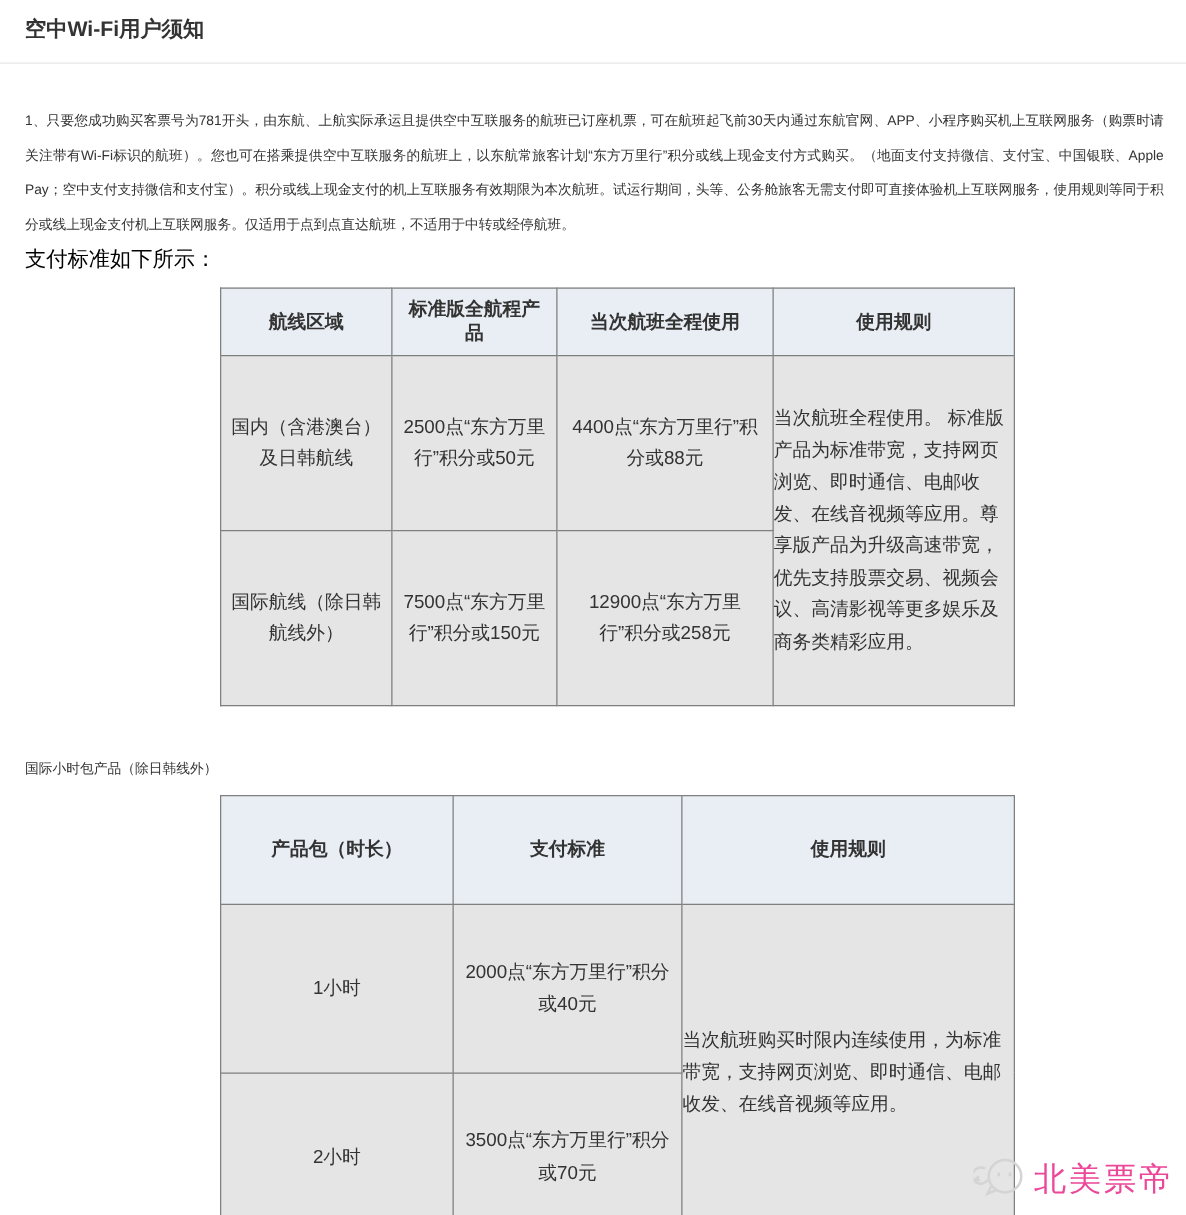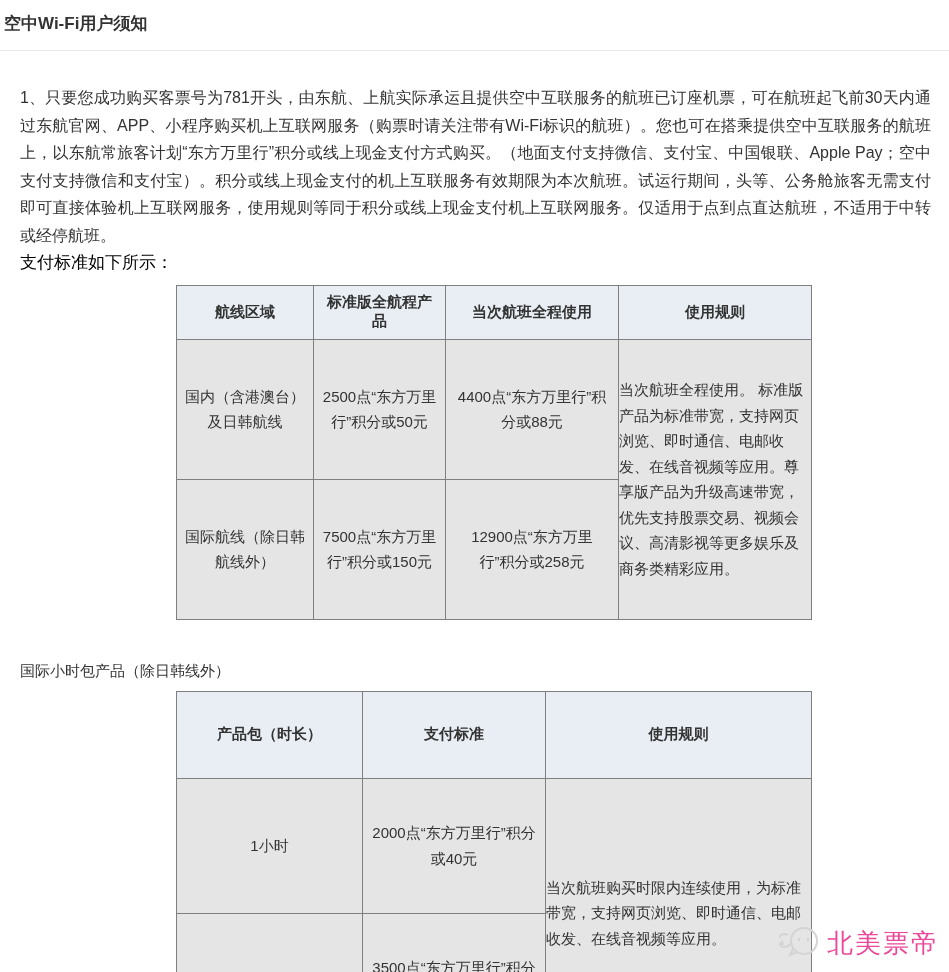--- a/index.html
+++ b/index.html
@@ -6,29 +6,29 @@
   html, body { margin: 0; padding: 0; }
   body {
     width: 949px; height: 972px; overflow: hidden;
     background: #ffffff;
     font-family: "Liberation Sans", sans-serif;
     color: #333333;
   }
   .page { position: relative; width: 949px; height: 972px; }
 
   .page-title {
-    margin: 0; padding: 13px 20px 0 4px;
+    margin: 0; padding: 13px 20px 0 20px;
     font-size: 17px; line-height: 22px; font-weight: bold; color: #333;
   }
   .divider {
     height: 1px; background: #e8e8e8; margin-top: 15px;
   }
   .intro {
     margin: 33px 18px 0 20px;
-    font-size: 16px; line-height: 27.5px;
+    font-size: 11px; line-height: 27.5px;
     text-align: justify; color: #333;
   }
   .note {
     margin: 0 20px; font-size: 17px; line-height: 27.5px; color: #000000;
   }
 
   table {
     border-collapse: collapse; table-layout: fixed;
     margin-left: 176px; background: #e5e5e5;
   }
@@ -43,21 +43,21 @@
     text-align: center; vertical-align: middle; padding: 4px 8px;
   }
   td.rules { text-align: left; vertical-align: middle; padding: 4px 0; }
 
   .t1 { width: 635px; margin-top: 8px; }
   .t1 .hrow { height: 54px; }
   .t1 .brow { height: 140px; }
 
   .section-label {
     margin: 38px 20px 8px 20px;
-    font-size: 15px; line-height: 25px; color: #333;
+    font-size: 11px; line-height: 25px; color: #333;
   }
 
   .t2 { width: 635px; }
   .t2 .hrow { height: 87px; }
   .t2 .brow1 { height: 135px; }
   .t2 .brow2 { height: 135px; }
 
   .watermark {
     position: absolute; top: 924px; right: 10px;
     display: flex; align-items: center; gap: 6px;

